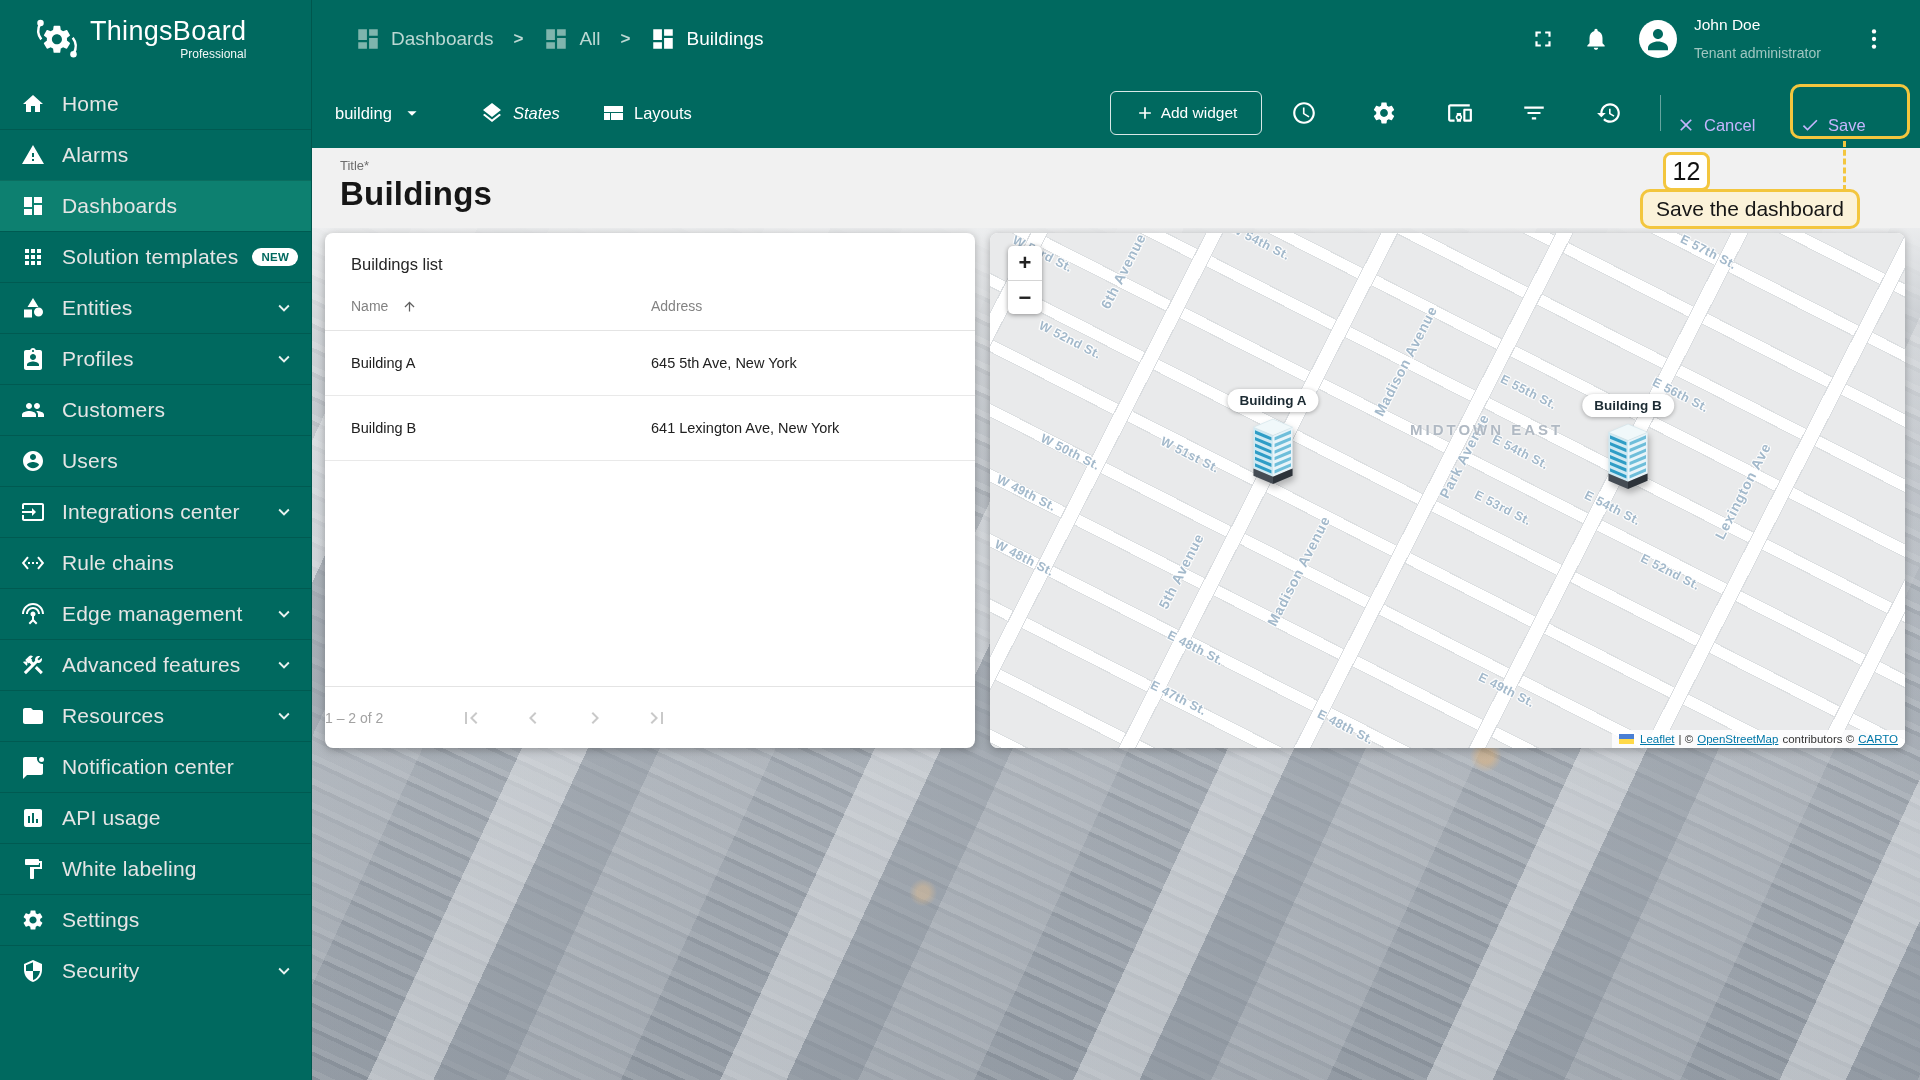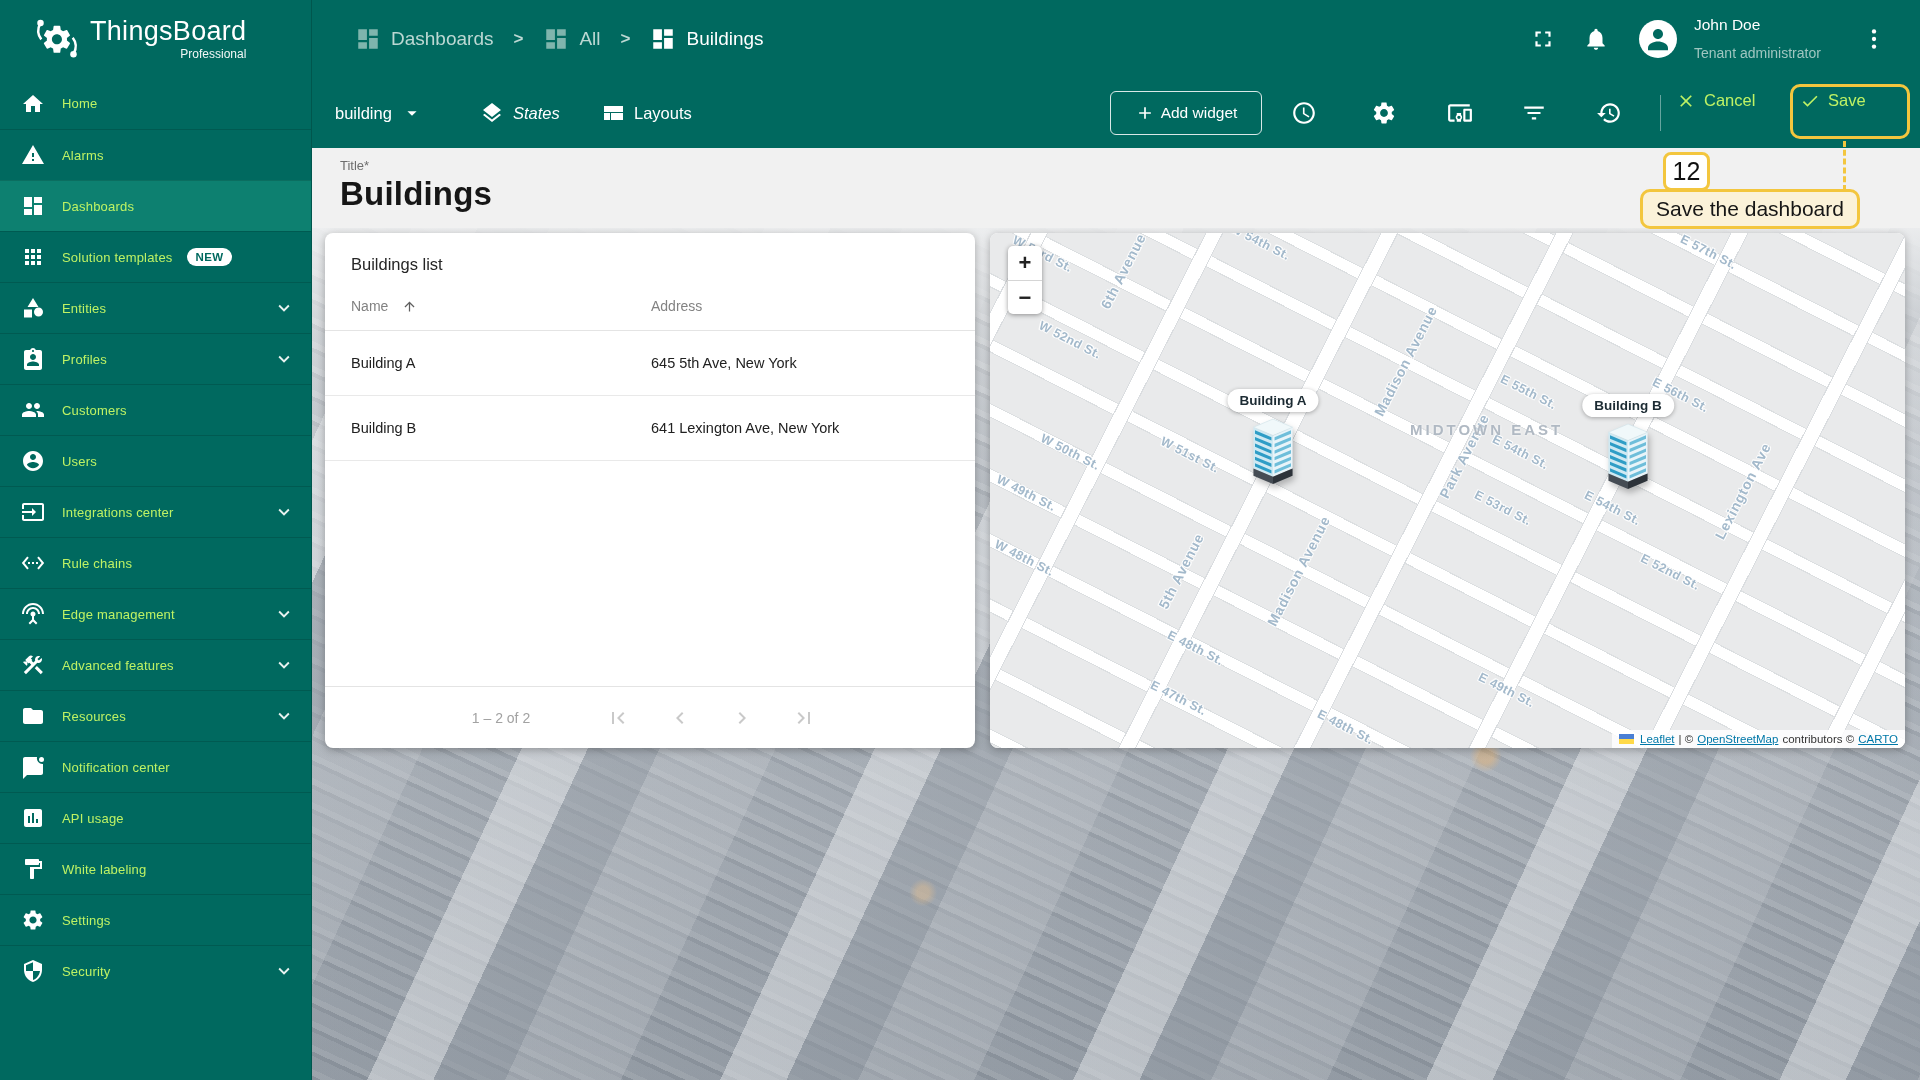--- a/index.html
+++ b/index.html
@@ -29,36 +29,36 @@
   .user-info .u-name { font-size:15.5px; }
   .user-info .u-role { font-size:14px; color:#9fc6c0; margin-top:11px; }
 
   
   .sidebar { position:absolute; left:0; top:78px; width:312px; bottom:0; background:#00695f; z-index:9; border-right:1px solid rgba(0,0,0,.18); }
   .side-item { position:relative; height:51px; display:flex; align-items:center; padding-left:21px; cursor:pointer; border-top:1px solid rgba(0,0,0,.14); }
   .side-item:first-child { border-top:none; }
   .side-item.selected { background:#0d8070; }
   .si-icon { width:24px; height:24px; color:#fff; margin-right:17px; flex:none; }
   .si-icon svg { width:24px; height:24px; }
-  .si-label { color:#bef264; font-size:13px; font-weight:500; letter-spacing:.2px; }
+  .si-label { color:#e5e5e5; font-size:21px; font-weight:500; letter-spacing:.2px; }
   .si-badge { margin-left:14px; background:#fff; color:#00695f; font-size:11.5px; font-weight:700; padding:3px 9px; border-radius:11px; letter-spacing:.3px; }
   .si-chev { position:absolute; right:16px; width:22px; height:22px; color:#e8f2f0; }
   .si-chev svg { width:22px; height:22px; }
 
   
   .toolbar { position:absolute; left:312px; top:78px; width:1608px; height:70px; background:#00695f; z-index:8; }
   .tb-item { position:absolute; top:0; height:70px; display:flex; align-items:center; gap:9px; color:#fff; font-size:16.5px; font-weight:500; cursor:pointer; }
   .tb-item svg { width:24px; height:24px; }
   .tb-caret svg { width:22px; height:22px; }
   .add-widget { position:absolute; left:798px; top:13px; width:152px; height:44px; border:1px solid rgba(255,255,255,.85); border-radius:6px; display:flex; align-items:center; justify-content:center; gap:6px; color:#fff; font-size:15.5px; font-weight:500; cursor:pointer; }
   .add-widget svg { width:20px; height:20px; }
   .tb-iconbtn { position:absolute; top:15px; width:40px; height:40px; display:flex; align-items:center; justify-content:center; color:#fff; cursor:pointer; }
   .tb-iconbtn svg { width:26px; height:26px; }
   .tb-divider { position:absolute; left:1348px; top:17px; width:1px; height:36px; background:rgba(255,255,255,.4); }
-  .tb-textbtn { position:absolute; top:13px; height:44px; display:flex; align-items:flex-start; gap:8px; color:#bef264; font-size:16.5px; font-weight:500; cursor:pointer; }
+  .tb-textbtn { position:absolute; top:13px; height:44px; display:flex; align-items:flex-end; gap:8px; color:#c4b5fd; font-size:16.5px; font-weight:500; cursor:pointer; }
   .tb-textbtn svg { width:20px; height:20px; }
 
   
   .titlebar { position:absolute; left:312px; top:148px; width:1608px; height:80px; background:#f1f1f1; z-index:7; padding:10px 0 0 28px; }
   .title-label { font-size:13px; color:#6e6e6e; }
   .title-value { font-size:33px; font-weight:600; color:#161616; margin-top:2px; letter-spacing:.2px; }
 
   
   .content { position:absolute; left:312px; top:228px; width:1608px; height:852px; overflow:hidden; z-index:1; }
   .bg-photo { position:absolute; inset:0;
@@ -81,21 +81,21 @@
   .card-map { left:678px; top:5px; width:915px; height:515px; overflow:hidden; }
 
   
   .bl-title { padding:22px 0 0 26px; font-size:16.5px; color:#262626; }
   .bl-head { display:flex; padding:0 26px; margin-top:24px; color:#828282; font-size:14px; align-items:center; }
   .bl-col-name { width:300px; display:flex; align-items:center; gap:14px; cursor:pointer; }
   .bl-col-name svg { width:15px; height:15px; color:#5f5f5f; }
   .bl-rows { margin-top:16px; border-top:1px solid #e4e4e4; }
   .t-row { display:flex; padding:0 26px; height:65px; align-items:center; border-bottom:1px solid #e9e9e9; font-size:14.5px; color:#212121; cursor:pointer; }
   .t-cell.name { width:300px; }
-  .bl-pager { position:absolute; left:0; bottom:0; width:100%; height:62px; border-top:1px solid #e4e4e4; display:flex; align-items:center; justify-content:center; padding-right:4px; }
+  .bl-pager { position:absolute; left:0; bottom:0; width:100%; height:62px; border-top:1px solid #e4e4e4; display:flex; align-items:center; justify-content:flex-start; padding-right:4px; }
   .pager-label { font-size:14px; color:#a2a2a2; margin-right:46px; }
   .pager-btn { width:40px; height:40px; display:flex; align-items:center; justify-content:center; color:#c9c9c9; margin-left:22px; cursor:pointer; }
   .pager-btn svg { width:24px; height:24px; }
 
   
   .map-canvas { position:absolute; inset:0; background:#e9eaeb; overflow:hidden; }
   .map-grid { position:absolute; left:-350px; top:-420px; width:1800px; height:1500px;
     transform:rotate(27deg);
     background-image:
       repeating-linear-gradient(to right, transparent 0 140px, #dadde0 140px 141px, #ffffff 141px 155px, #dadde0 155px 156px),

